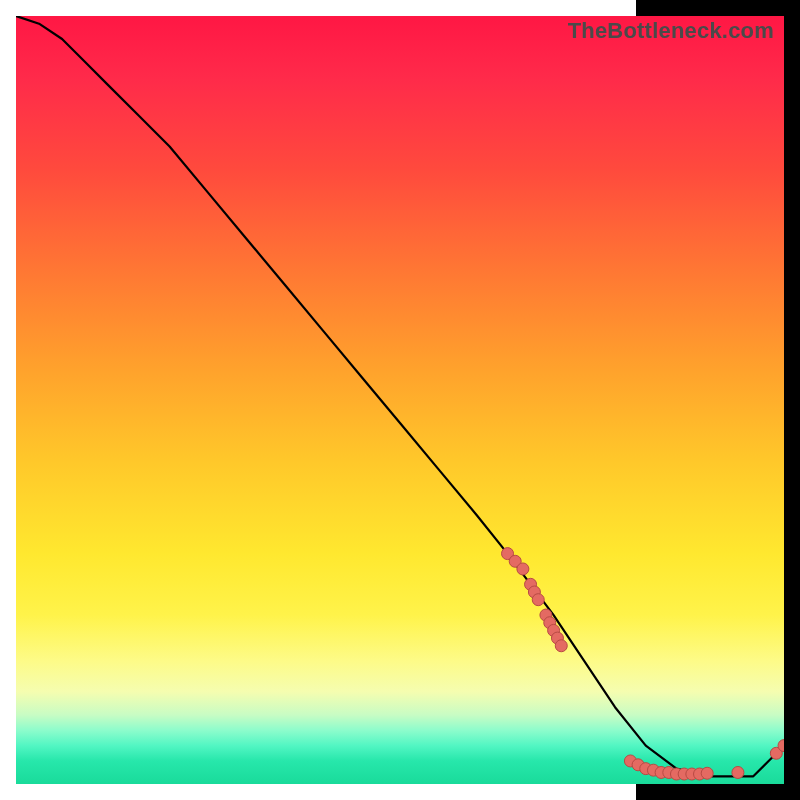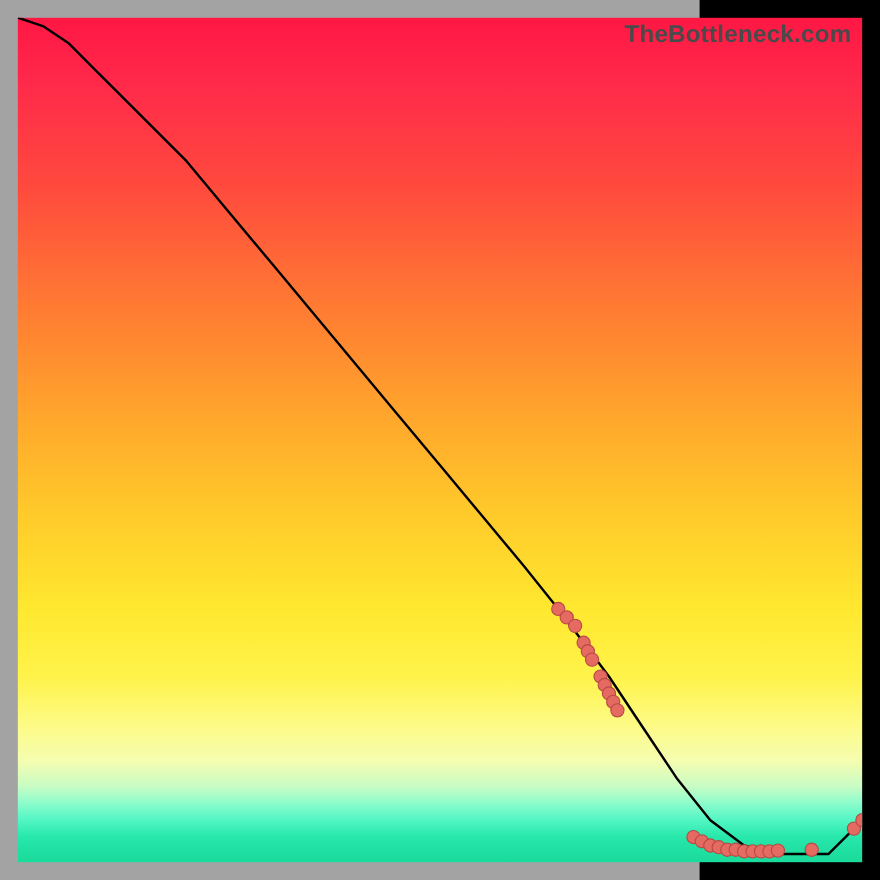--- a/index.html
+++ b/index.html
@@ -8,21 +8,21 @@
     width: 800px;
     height: 800px;
     overflow: hidden;
     background: #000;
     font-family: Arial, Helvetica, sans-serif;
   }
   .stage {
     position: relative;
     width: 636px;
     height: 800px;
-    background: #a3a3a3;
+    background: #ffffff;
     text-align: right;
   }
   .plot-area {
     position: absolute;
     left: 16px;
     top: 16px;
     width: 768px;
     height: 768px;
     overflow: hidden;
   }

